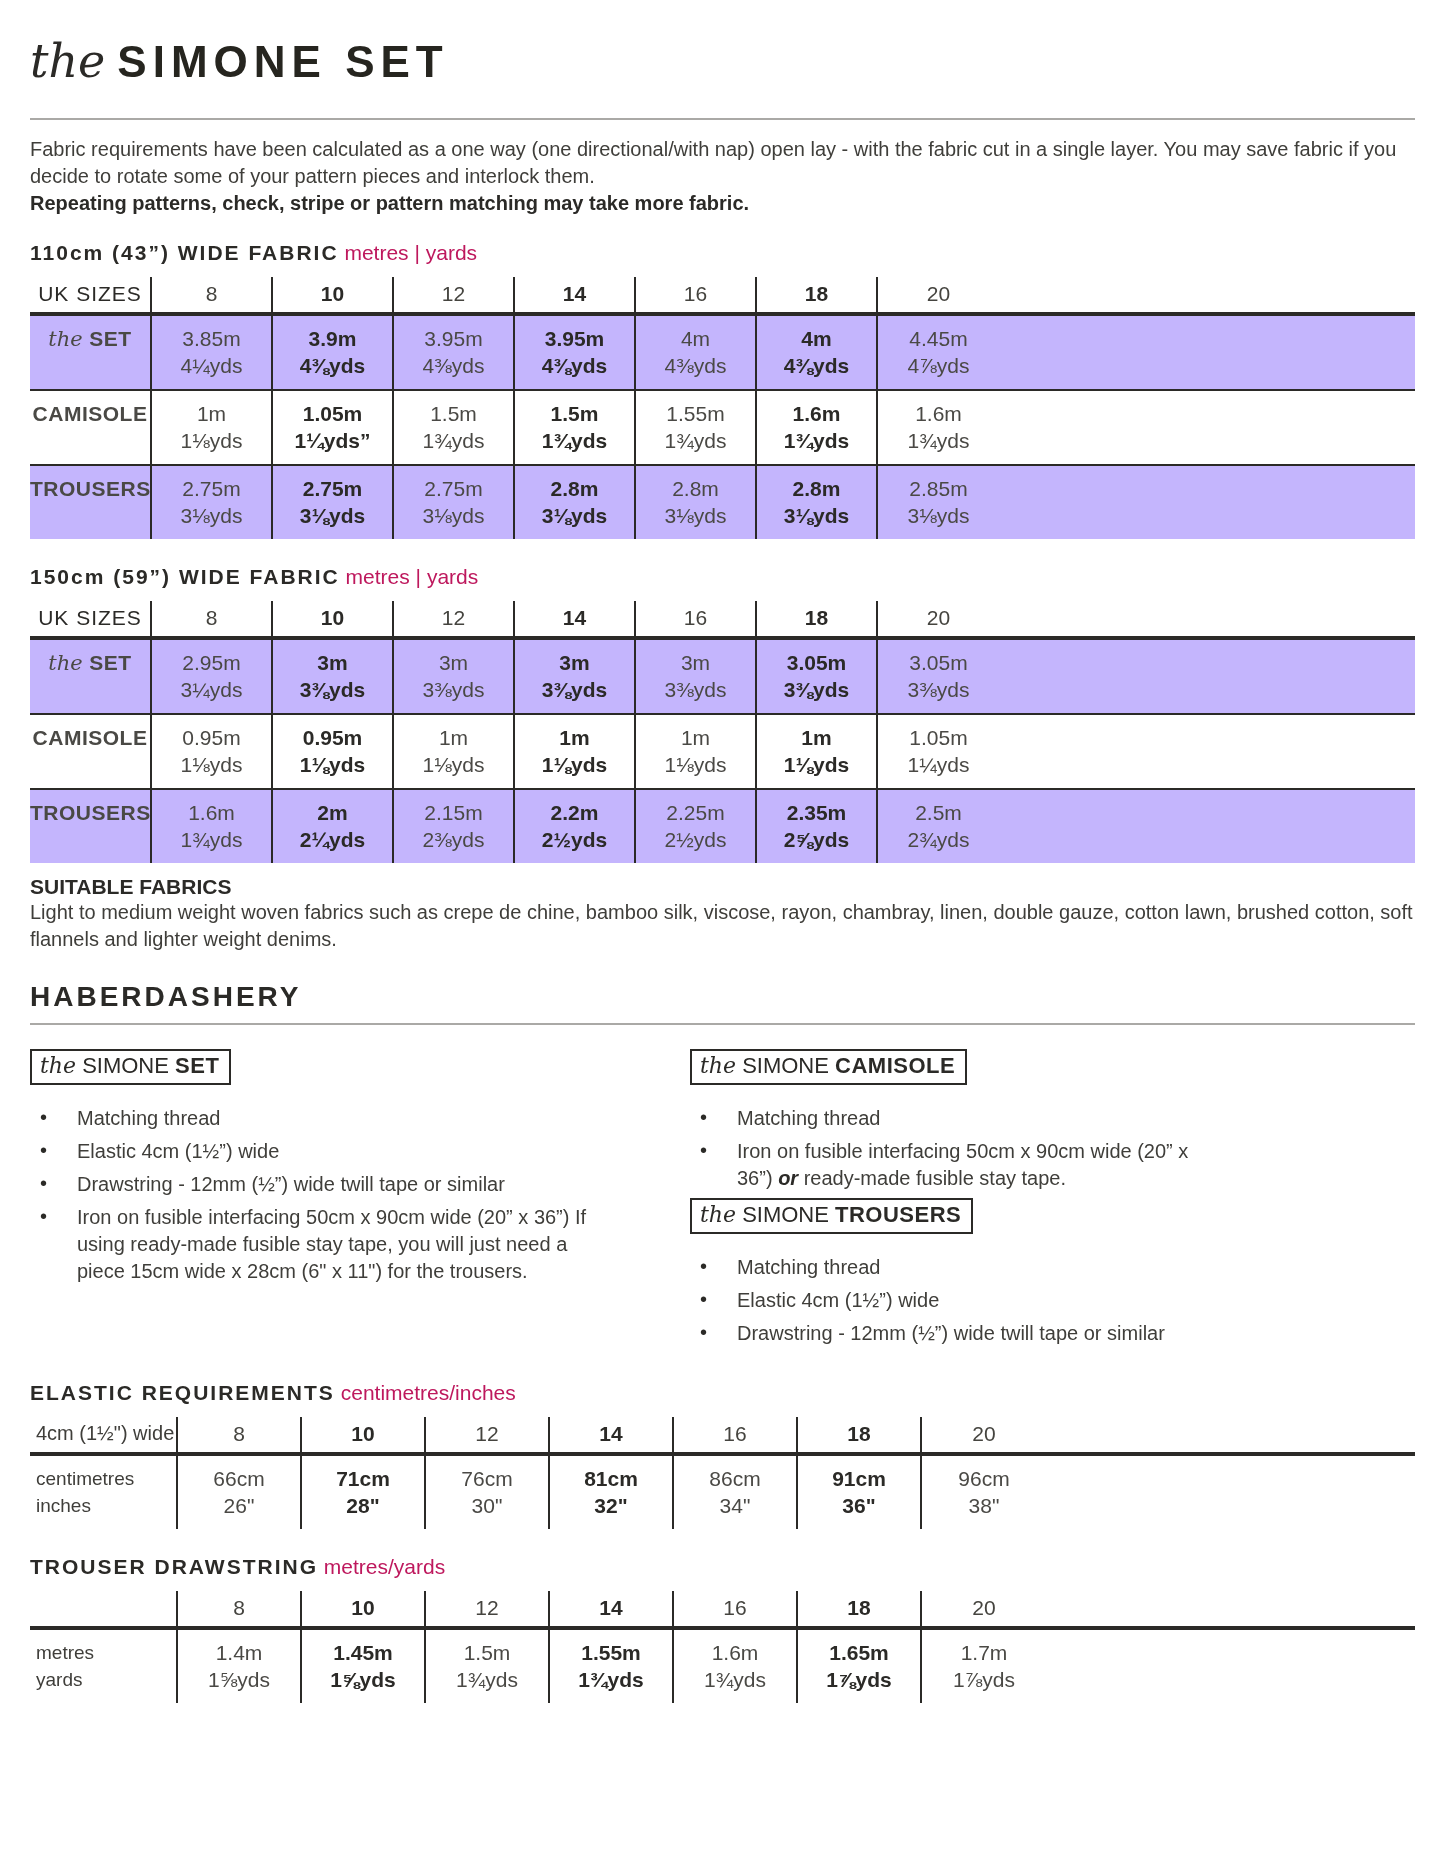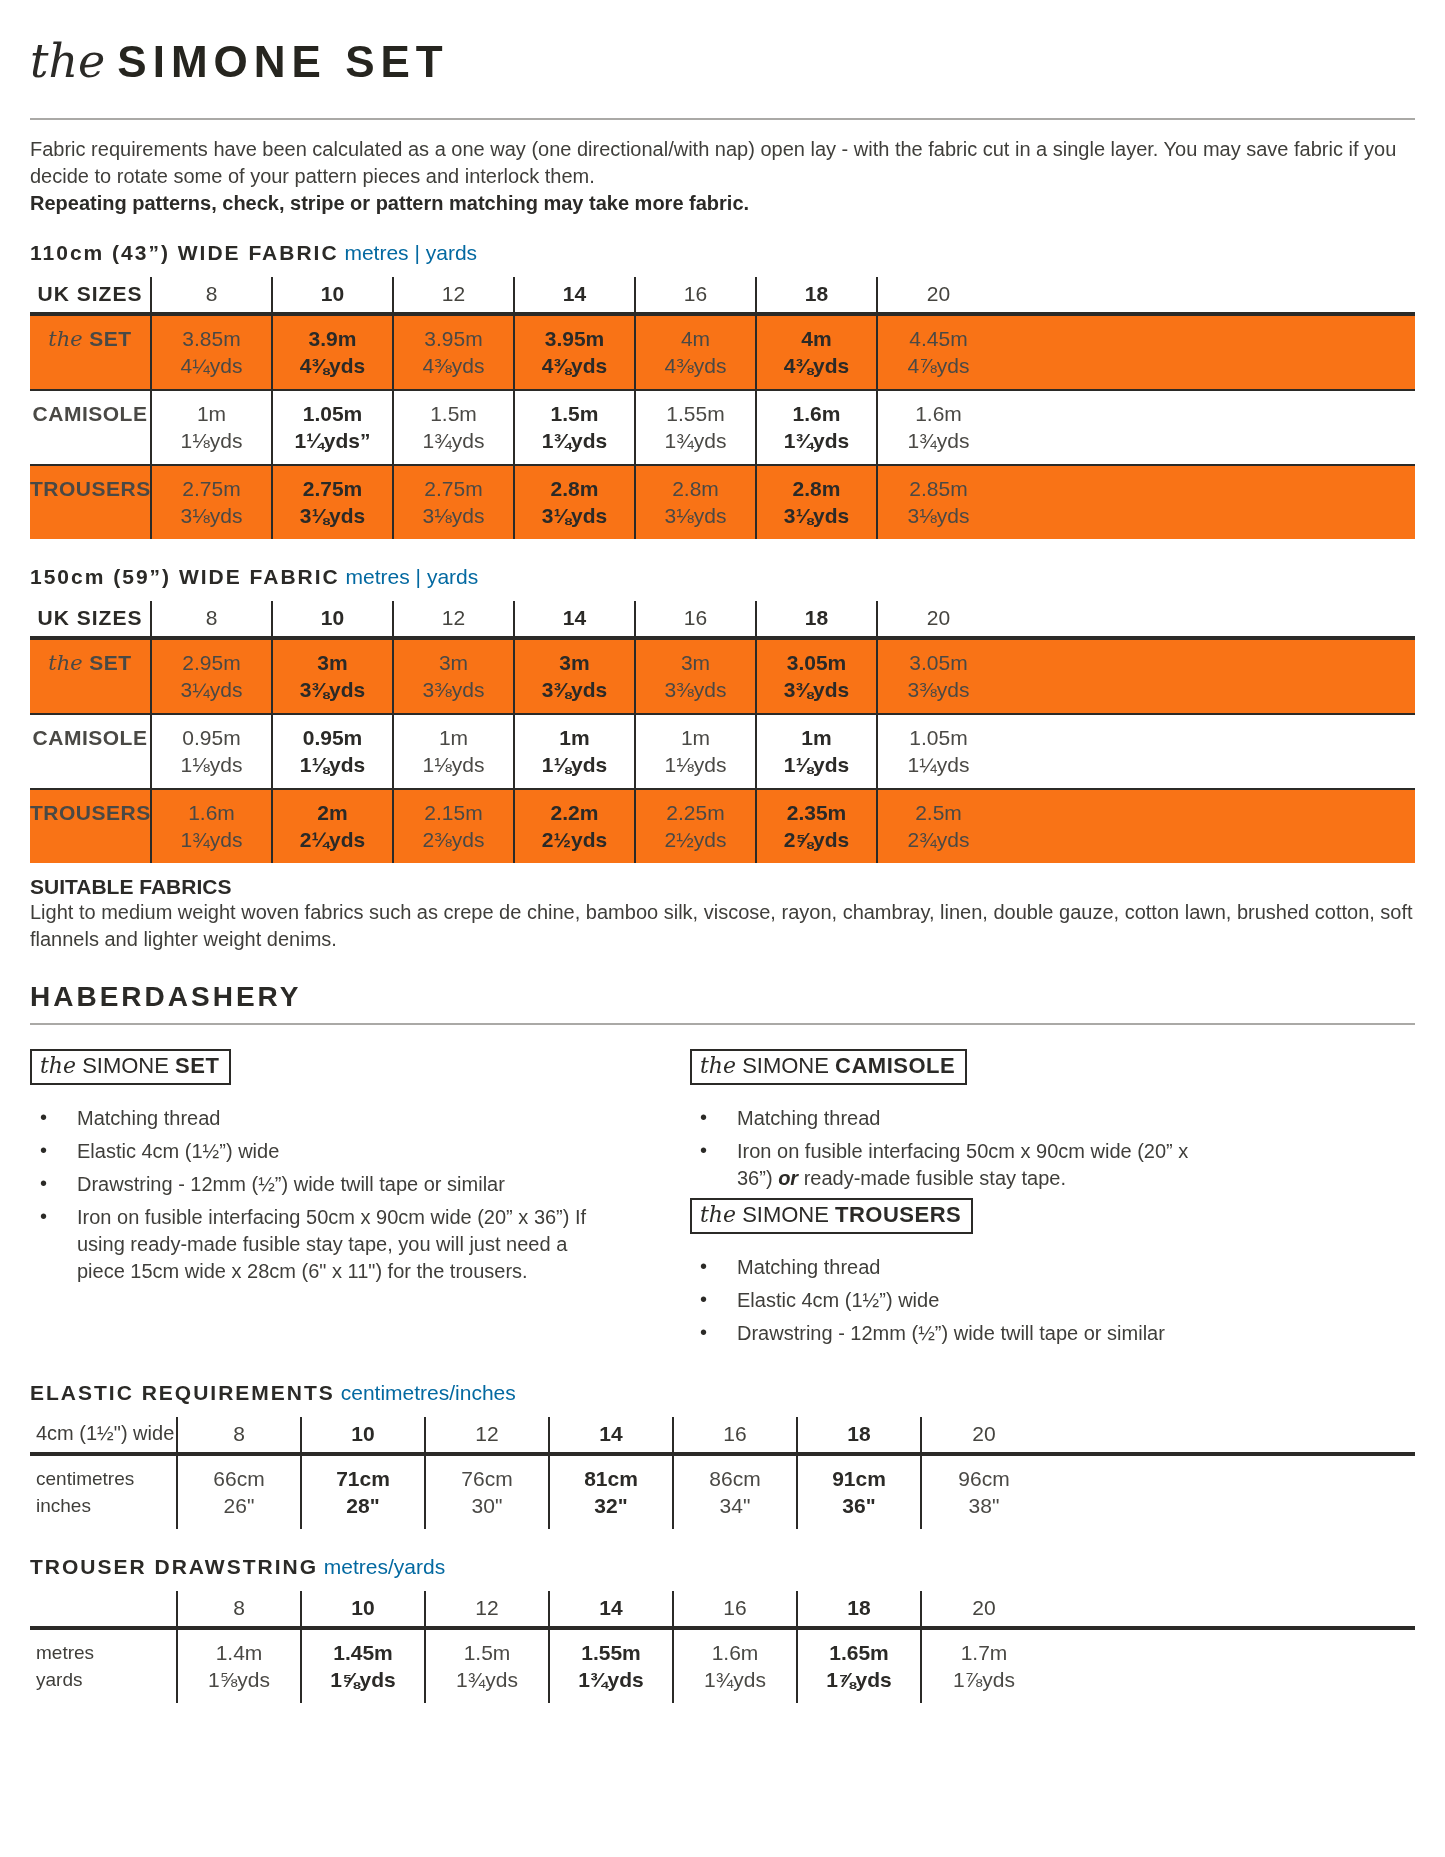--- a/index.html
+++ b/index.html
@@ -13,37 +13,37 @@
   .title .main { font-size:44px; font-weight:bold; color:#26251f; letter-spacing:6px; margin-left:12px; }
 
   h2.section { font-size:28px; font-weight:bold; letter-spacing:3px; color:#2b2a27; margin-bottom:10px; }
   .rule { border:none; border-top:2px solid #aaa9a6; margin:0 0 16px 0; }
 
   .intro { font-size:20px; line-height:27px; margin-bottom:24px; }
   .intro .bold { font-weight:bold; color:#2b2a27; }
 
   .subhead { font-size:21px; color:#2b2a27; margin:0 0 12px 0; }
   .subhead .sb { font-weight:bold; letter-spacing:2px; }
-  .subhead .sl { font-weight:normal; color:#0369a1; letter-spacing:0; }
+  .subhead .sl { font-weight:normal; color:#be185d; letter-spacing:0; }
   .mt { margin-top:26px; }
 
   
   .stable { margin-bottom:4px; }
   .trow { display:grid; }
   .fabric .trow { grid-template-columns:122px repeat(7,121px); }
   .mini   .trow { grid-template-columns:148px repeat(7,124px); }
   .tcell { border-right:2px solid #2b2a27; text-align:center; font-size:21px; }
   .trow .tcell:last-child { border-right:none; }
   .trow.head { border-bottom:4px solid #2b2a27; }
   .head .tcell { padding:5px 0 6px; color:#45443f; }
   .head .tcell.b { color:#2b2a27; font-weight:bold; }
-  .head .corner { font-weight:bold; color:#2b2a27; letter-spacing:1px; }
+  .head .corner { font-weight:normal; color:#2b2a27; letter-spacing:1px; }
   .data .tcell { padding:9px 0 10px; line-height:27px; color:#4a4945; }
   .data .tcell.b { font-weight:bold; color:#2b2a27; }
-  .trow.shaded { background:#f97316; }
+  .trow.shaded { background:#c4b5fd; }
   .trow.data + .trow.data { border-top:2px solid #2b2a27; }
   .rlabel { font-weight:bold; color:#2b2a27; letter-spacing:0.5px; }
   .rlabel .the { font-family:"DejaVu Serif","Liberation Serif",serif; font-style:italic; font-weight:normal; letter-spacing:0; }
   .mini .lcell { text-align:left; padding-left:6px; }
   .mini .head .lcell { font-weight:normal; color:#3f3e3a; letter-spacing:0; font-size:20px; }
   .mini .data .lcell { font-size:19px; color:#3f3e3a; font-weight:normal; }
 
   
   .sf-head { font-size:21px; font-weight:bold; color:#2b2a27; margin-top:12px; }
   .sf-text { font-size:20px; line-height:27px; margin-bottom:28px; }

